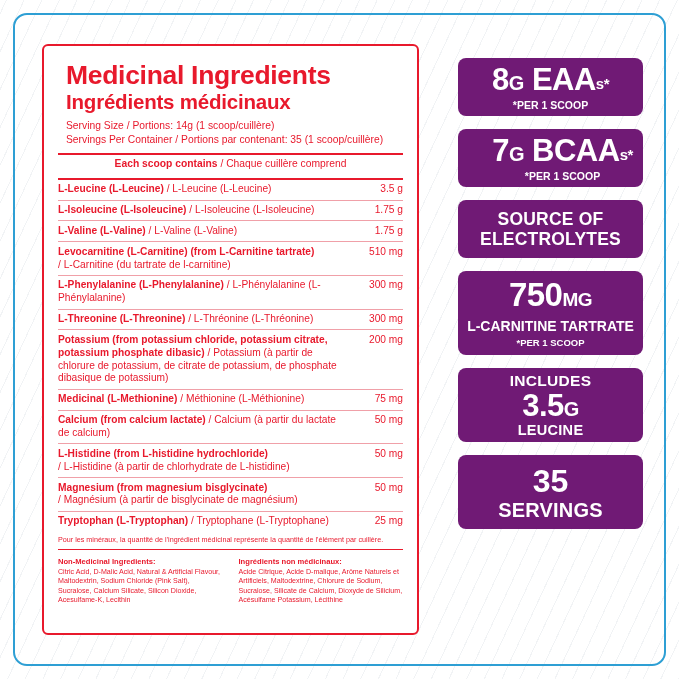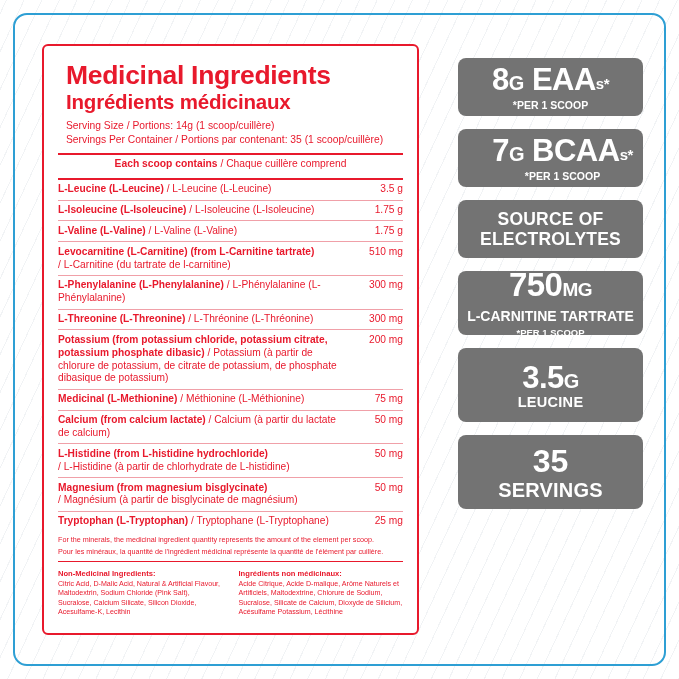--- a/index.html
+++ b/index.html
@@ -114,21 +114,21 @@
     line-height: 1.34;
   }
 
   
   .badges {
     position: absolute;
     left: 458px; top: 58px;
     width: 185px;
   }
   .badge {
-    background: #737373;
+    background: #701a75;
     color: #ffffff;
     border-radius: 8px;
     text-align: center;
     margin-bottom: 13px;
     padding: 8px 6px;
     line-height: 1;
   }
   .b-big {
     font-size: 31px;
     font-weight: bold;
@@ -143,21 +143,21 @@
   }
   .b-med {
     font-size: 17.5px;
     font-weight: bold;
     line-height: 1.16;
     letter-spacing: 0.2px;
   }
   .badge-eaa  { height: 58px; display:flex; flex-direction:column; justify-content:center; }
   .badge-bcaa { height: 58px; display:flex; flex-direction:column; justify-content:center;padding-left:30px; }
   .badge-elec { height: 58px; display:flex; flex-direction:column; justify-content:center; }
-  .badge-carn { height: 64px; display:flex; flex-direction:column; justify-content:center; }
+  .badge-carn { height: 84px; display:flex; flex-direction:column; justify-content:center; }
   .badge-leu  { height: 74px; display:flex; flex-direction:column; justify-content:center; }
   .badge-serv { height: 74px; display:flex; flex-direction:column; justify-content:center; }
   .b-750 { font-size: 33px; font-weight: bold; letter-spacing: -0.5px; }
   .b-750 .mg { font-size: 19px; }
   .b-carn-l { font-size: 14px; font-weight: bold; margin-top: 8px; }
   .b-inc { font-size: 15.5px; font-weight: bold; letter-spacing: 0.3px; }
   .b-35g { font-size: 31px; font-weight: bold; letter-spacing: -0.5px; margin-top: 2px; }
   .b-35g .sm { font-size: 20px; }
   .b-leu { font-size: 14.5px; font-weight: bold; letter-spacing: 0.3px; margin-top: 2px; }
   .b-35 { font-size: 32px; font-weight: bold; }
@@ -257,21 +257,20 @@
         </tr>
         <tr>
           <td class="ing-name">
             <b>Tryptophan (L-Tryptophan)</b> / <span class="ing-fr">Tryptophane (L-Tryptophane)</span>
           </td>
           <td class="ing-amt">25 mg</td>
         </tr>
       </tbody>
     </table>
 
-    <div class="footnote">For the minerals, the medicinal ingredient quantity represents the amount of the element per scoop.</div>
     <div class="footnote">Pour les minéraux, la quantité de l'ingrédient médicinal représente la quantité de l'élément par cuillère.</div>
 
     <div class="rule-thin" style="margin-top:5px;"></div>
 
     <div class="nonmed">
       <div class="nonmed-col">
         <div class="nonmed-h">Non-Medicinal Ingredients:</div>
         <div class="nonmed-b">Citric Acid, D-Malic Acid, Natural &amp; Artificial Flavour, Maltodextrin, Sodium Chloride (Pink Salt), Sucralose, Calcium Silicate, Silicon Dioxide, Acesulfame-K, Lecithin</div>
       </div>
       <div class="nonmed-col">
@@ -306,20 +305,21 @@
 
     <div class="badge badge-carn">
       <div class="b-750">
         <span>750</span><span class="mg">MG</span>
       </div>
       <div class="b-carn-l">L-CARNITINE TARTRATE</div>
       <div class="b-sub" style="font-size:9.5px;">*PER 1 SCOOP</div>
     </div>
 
     <div class="badge badge-leu">
+      <div class="b-inc">INCLUDES</div>
       <div class="b-35g">
         <span>3.5</span><span class="sm">G</span>
       </div>
       <div class="b-leu">LEUCINE</div>
     </div>
 
     <div class="badge badge-serv">
       <div class="b-35">35</div>
       <div class="b-servings">SERVINGS</div>
     </div>

